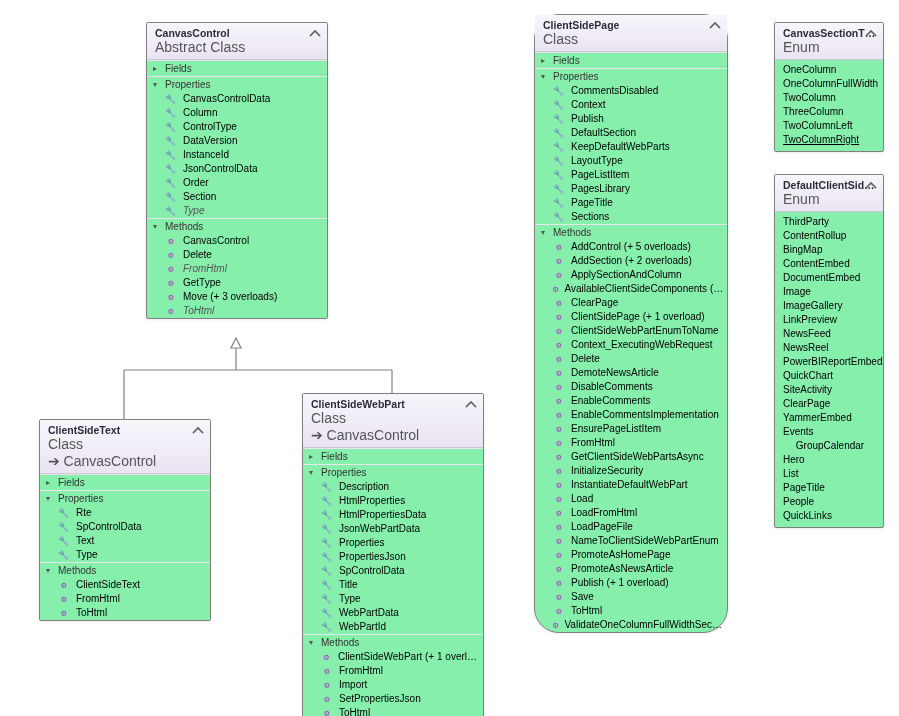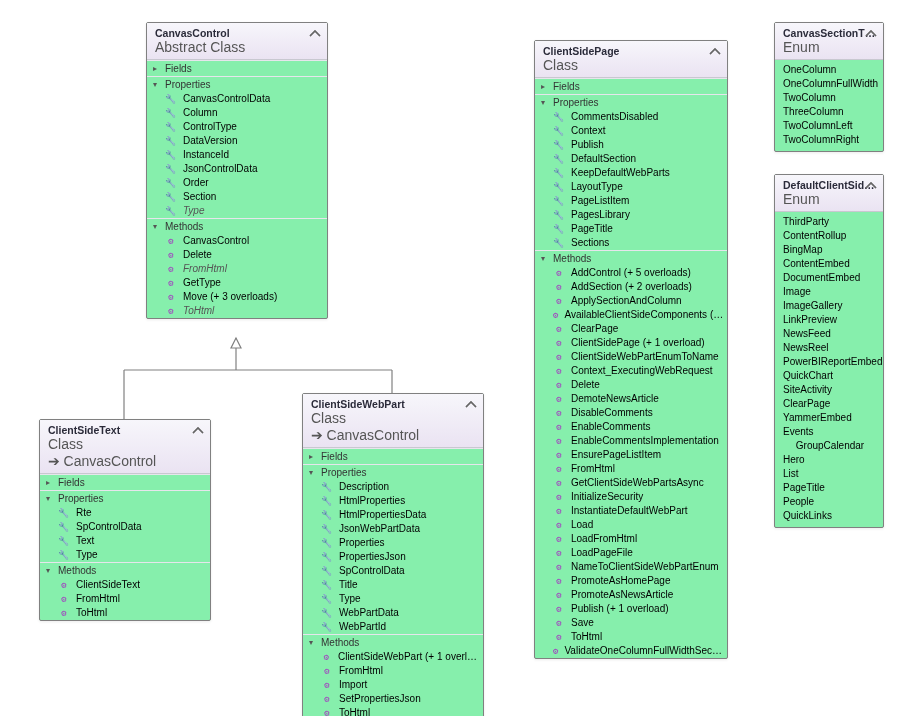--- a/index.html
+++ b/index.html
@@ -248,21 +248,21 @@
       </div>
       <div class="row">
         <span class="ico ic-meth" style="font-size: 9px;">⚙</span>
         <span class="txt">SetPropertiesJson</span>
       </div>
       <div class="row">
         <span class="ico ic-meth" style="font-size: 9px;">⚙</span>
         <span class="txt">ToHtml</span>
       </div>
     </div>
-    <div class="box" style="left: 534px; top: 40px; width: 192px;">
+    <div class="box" style="left: 534px; top: 14px; width: 192px; border-radius: 25px;">
       <div class="hdr">
         <div class="title">ClientSidePage</div>
         <div class="sub">Class</div>
         <span class="chev"><svg width="12" height="8">
             <polyline points="1,7 6,2 11,7" fill="none" stroke="#666" stroke-width="1.3"></polyline>
             <polyline points="1,4 6,-1 11,4" fill="none" stroke="#666" stroke-width="1.3" transform="translate(0,3)"></polyline>
           </svg></span>
       </div>
       <div class="sect">
         <span class="arr">▸</span>
@@ -437,21 +437,21 @@
             <polyline points="1,7 6,2 11,7" fill="none" stroke="#666" stroke-width="1.3"></polyline>
             <polyline points="1,4 6,-1 11,4" fill="none" stroke="#666" stroke-width="1.3" transform="translate(0,3)"></polyline>
           </svg></span>
       </div>
       <div style="padding: 3px 6px 4px 8px;">
         <div style="line-height: 14px;">OneColumn</div>
         <div style="line-height: 14px;">OneColumnFullWidth</div>
         <div style="line-height: 14px;">TwoColumn</div>
         <div style="line-height: 14px;">ThreeColumn</div>
         <div style="line-height: 14px;">TwoColumnLeft</div>
-        <div style="line-height: 14px;">TwoColumnRight</div>
+        <div style="line-height: 14px; text-decoration: underline;">TwoColumnRight</div>
       </div>
     </div>
     <div class="box" style="left: 774px; top: 174px; width: 108px;">
       <div class="hdr">
         <div class="title">DefaultClientSid…</div>
         <div class="sub">Enum</div>
         <span class="chev"><svg width="12" height="8">
             <polyline points="1,7 6,2 11,7" fill="none" stroke="#666" stroke-width="1.3"></polyline>
             <polyline points="1,4 6,-1 11,4" fill="none" stroke="#666" stroke-width="1.3" transform="translate(0,3)"></polyline>
           </svg></span>

